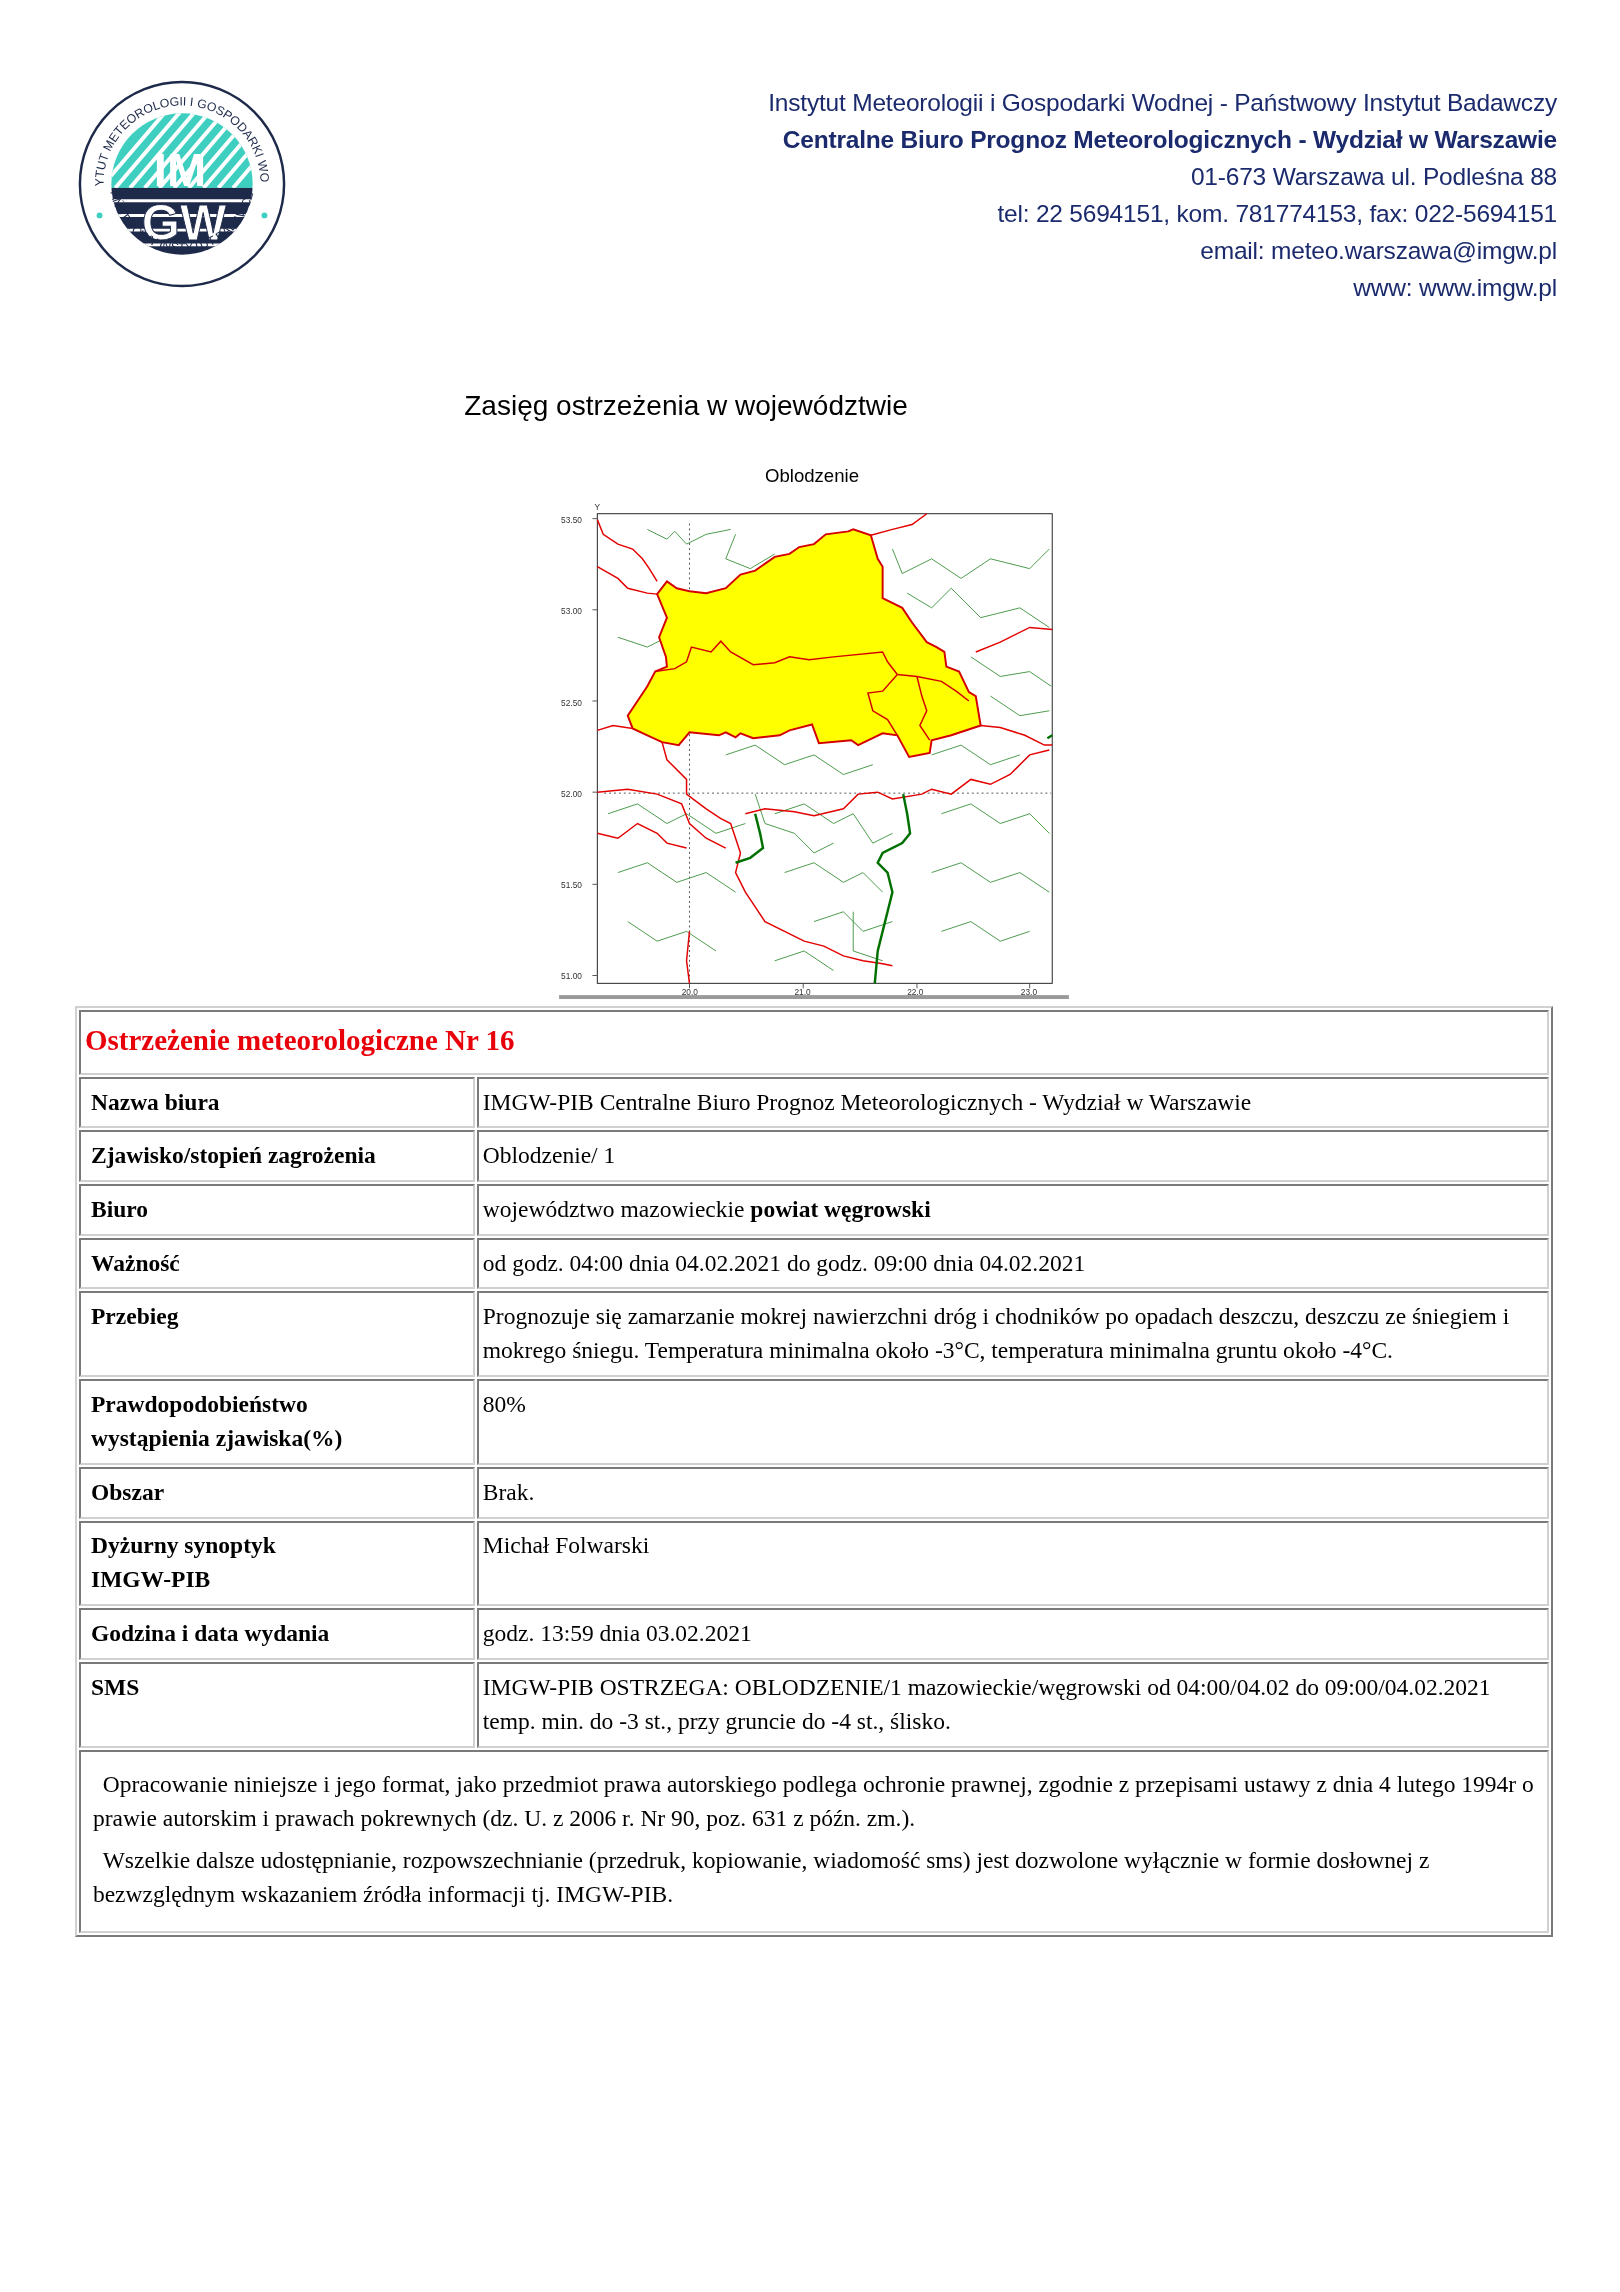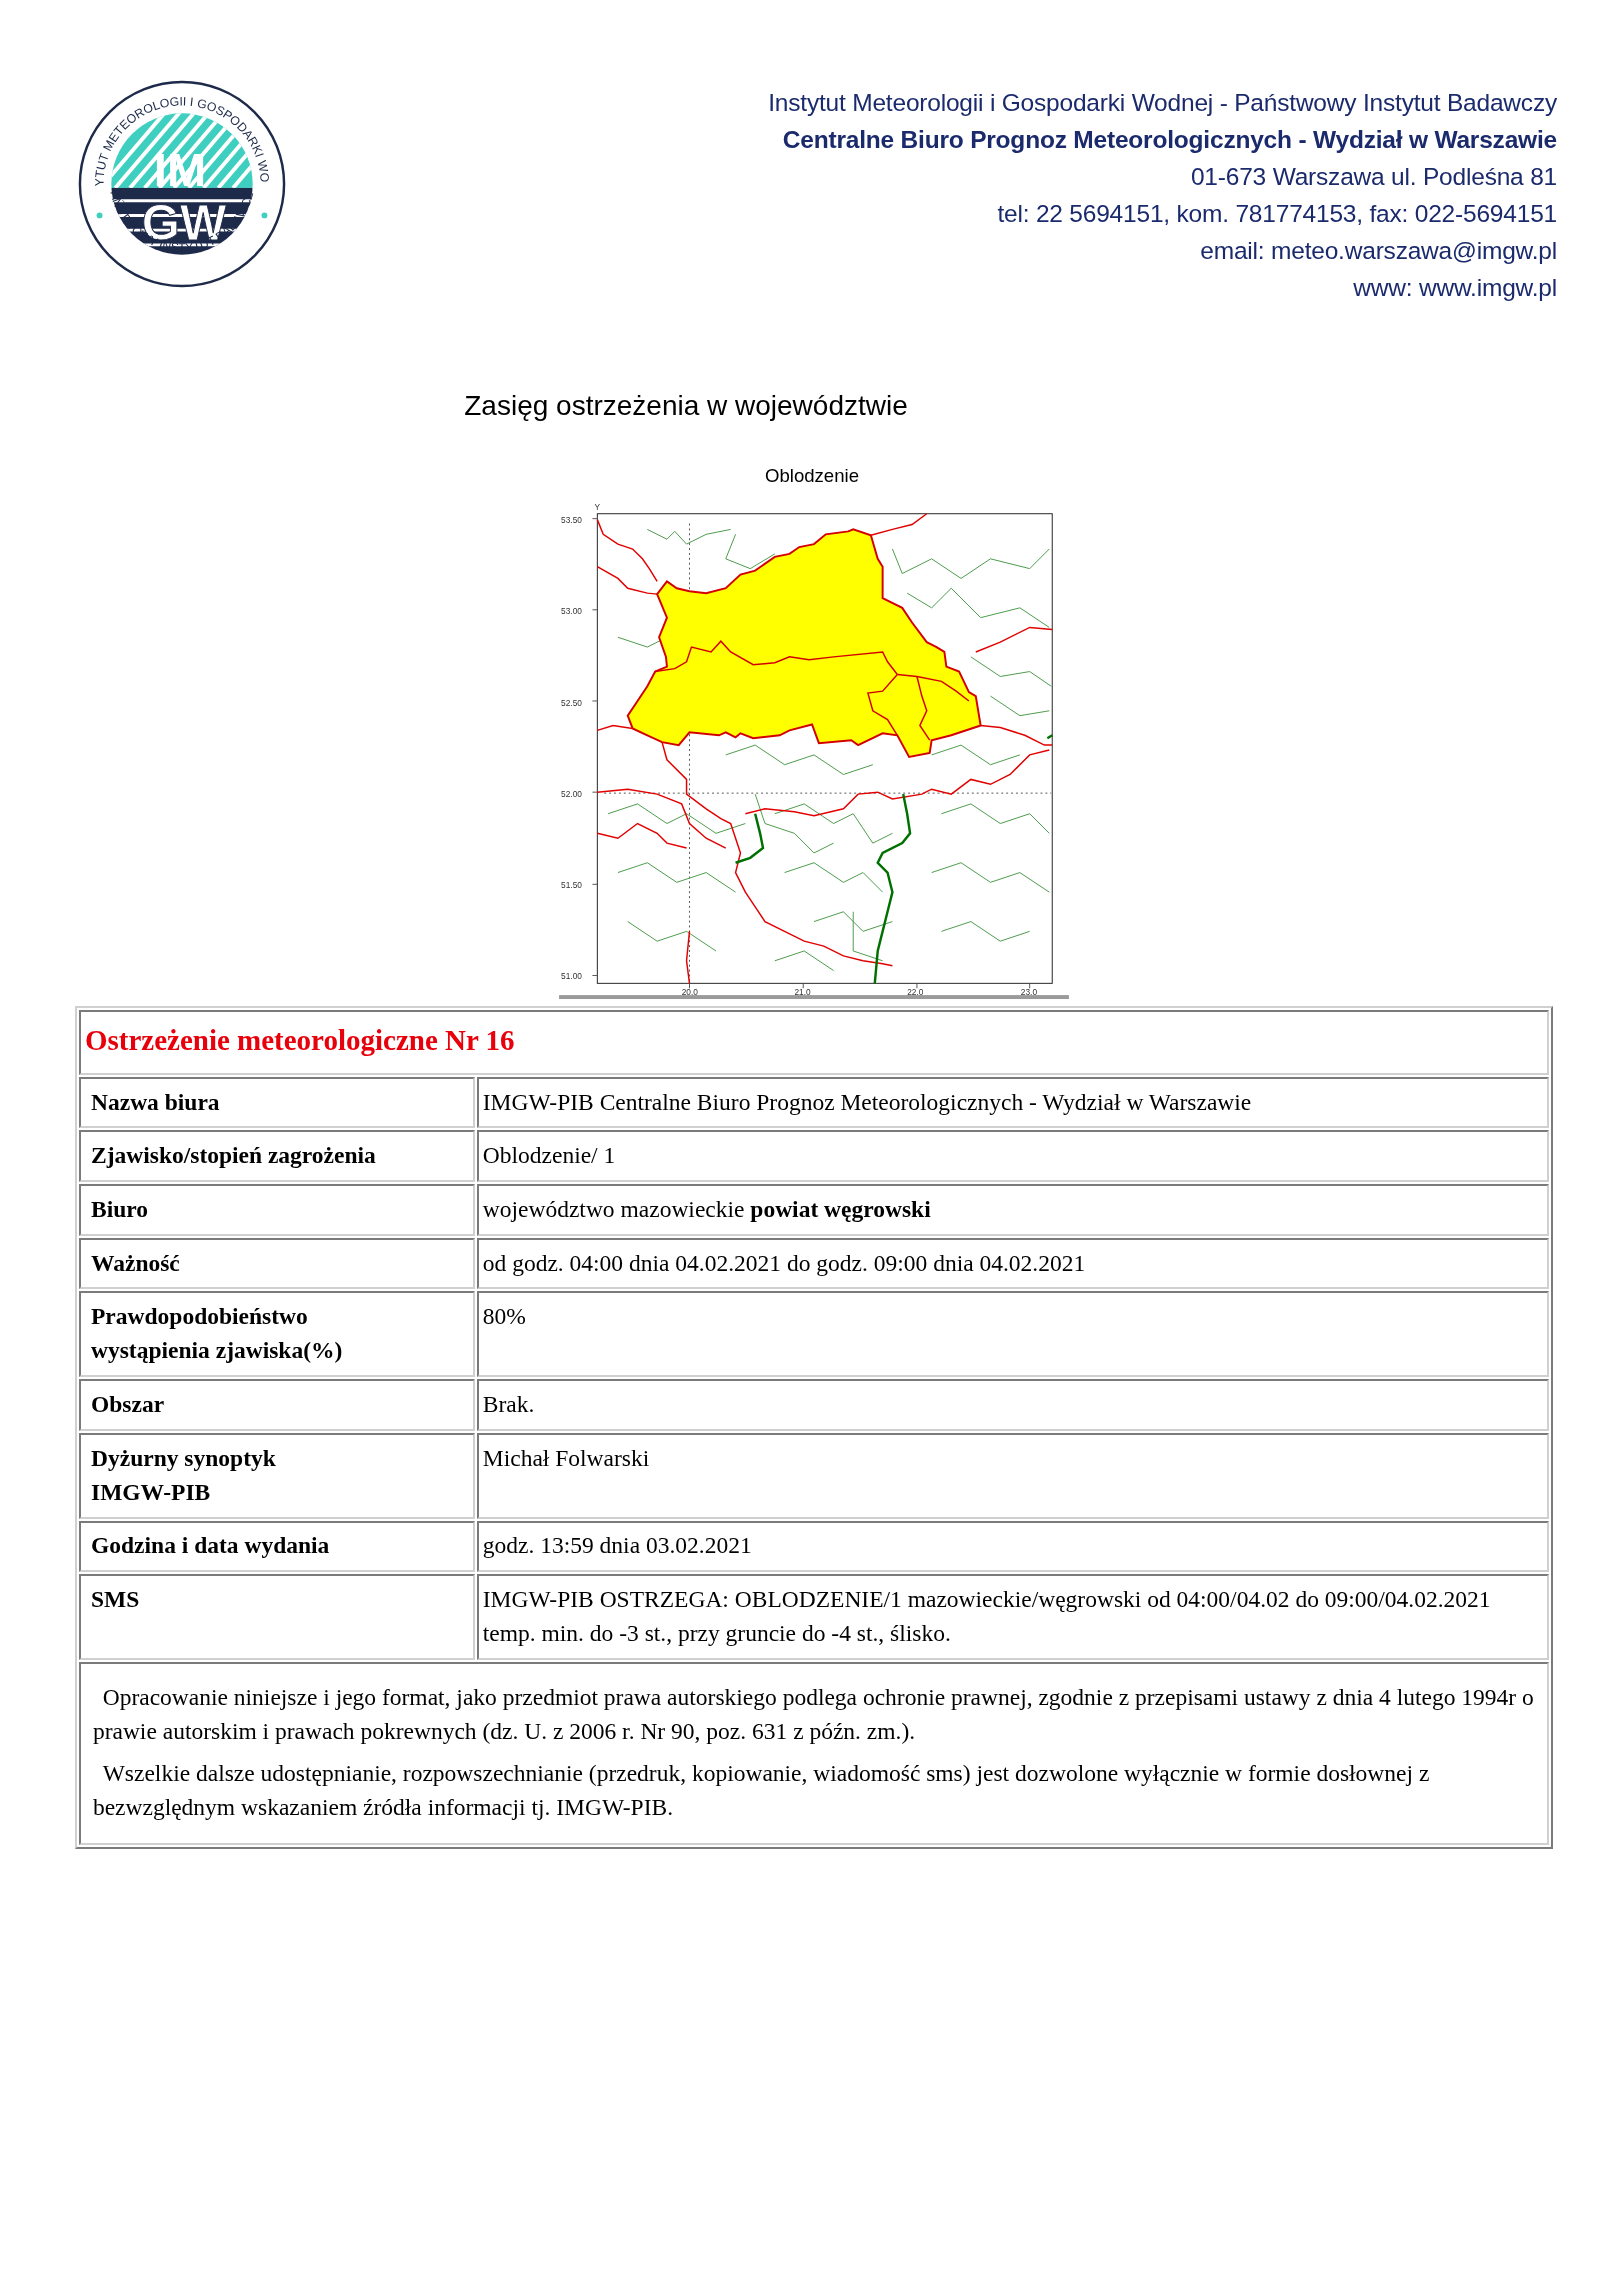--- a/index.html
+++ b/index.html
@@ -79,21 +79,21 @@
       <textPath href="#ringBot" startOffset="50%" text-anchor="middle" dy="12">PAŃSTWOWY INSTYTUT BADAWCZY</textPath>
     </text>
     <circle cx="24" cy="140" r="3" fill="#3fcfc0"></circle>
     <circle cx="192" cy="140" r="3" fill="#3fcfc0"></circle>
   </svg>
 </div>
 
 <div class="org-block">
   <div class="org-line">Instytut Meteorologii i Gospodarki Wodnej - Państwowy Instytut Badawczy</div>
   <div class="org-line bold">Centralne Biuro Prognoz Meteorologicznych - Wydział w Warszawie</div>
-  <div class="org-line">01-673 Warszawa ul. Podleśna 81</div>
+  <div class="org-line">01-673 Warszawa ul. Podleśna 88</div>
   <div class="org-line">tel: 22 5694151, kom. 781774153, fax: 022-5694151</div>
   <div class="org-line">email: meteo.warszawa@imgw.pl</div>
   <div class="org-line">www: www.imgw.pl</div>
 </div>
 
 <div class="map-section-title">Zasięg ostrzeżenia w województwie</div>
 <div class="map-title">Oblodzenie</div>
 
 <div class="map-wrap">
   <svg width="510" height="500" viewBox="0 0 520 510">
@@ -205,20 +205,24 @@
   </tr>
   <tr>
     <td class="label">Biuro</td>
     <td><span>województwo mazowieckie </span><span class="b">powiat węgrowski</span></td>
   </tr>
   <tr>
     <td class="label">Ważność</td>
     <td>od godz. 04:00 dnia 04.02.2021 do godz. 09:00 dnia 04.02.2021</td>
   </tr>
   <tr>
+    <td class="label">Przebieg</td>
+    <td>Prognozuje się zamarzanie mokrej nawierzchni dróg i chodników po opadach deszczu, deszczu ze śniegiem i mokrego śniegu. Temperatura minimalna około -3°C, temperatura minimalna gruntu około -4°C.</td>
+  </tr>
+  <tr>
     <td class="label"><span>Prawdopodobieństwo</span><br><span>wystąpienia zjawiska(%)</span></td>
     <td>80%</td>
   </tr>
   <tr>
     <td class="label">Obszar</td>
     <td>Brak.</td>
   </tr>
   <tr>
     <td class="label"><span>Dyżurny synoptyk</span><br><span>IMGW-PIB</span></td>
     <td>Michał Folwarski</td>

